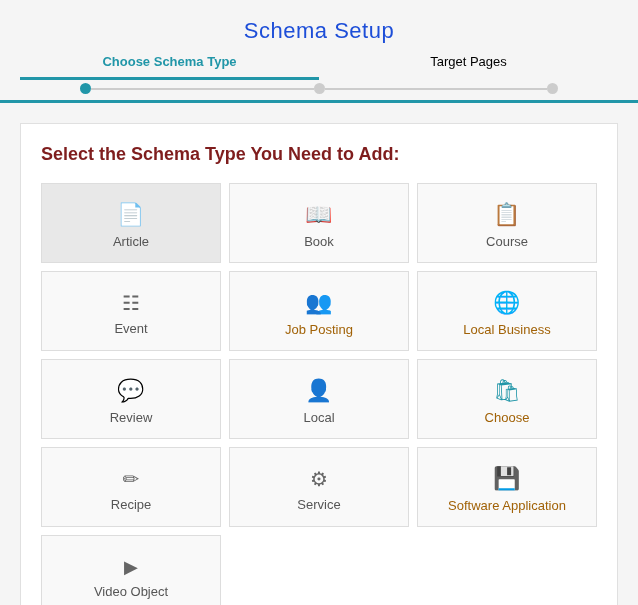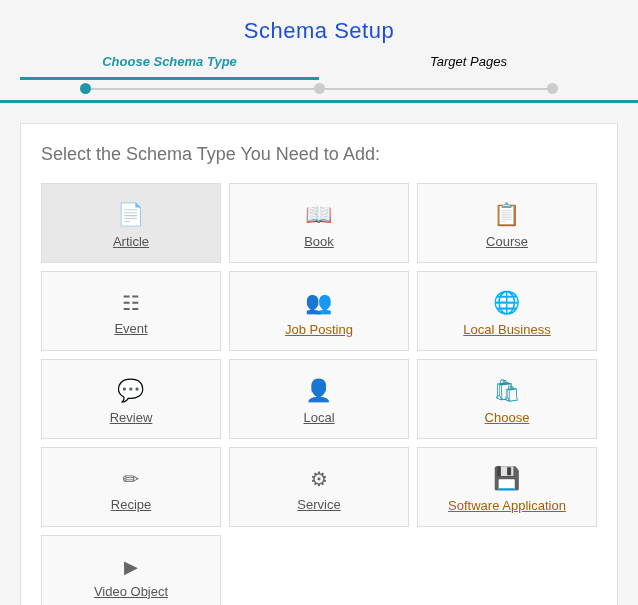--- a/index.html
+++ b/index.html
@@ -16,21 +16,20 @@
       font-size: 22px;
       color: #1d4ed8;
       padding: 18px 0 10px 0;
       font-weight: normal;
       letter-spacing: 0.5px;
     }
     .stepper-container {
       width: 100%;
       border-bottom: 3px solid #2196a8;
       margin-bottom: 20px;
-      font-style: italic;
     }
     .stepper-top {
       display: flex;
       justify-content: space-between;
       padding: 0 20px;
       align-items: flex-end;
     }
     .step-tab {
       flex: 1;
       text-align: center;
@@ -74,23 +73,23 @@
     }
     .main-content {
       background: #fff;
       width: calc(100% - 40px);
       margin: 0 20px 20px 20px;
       padding: 20px;
       border: 1px solid #e0e0e0;
     }
     .section-title {
       font-size: 18px;
-      color: #737373;
+      color: #7f1d1d;
       margin-bottom: 18px;
-      font-weight: normal;
+      font-weight: bold;
     }
     .schema-grid {
       display: grid;
       grid-template-columns: repeat(3, 1fr);
       gap: 8px;
     }
     .schema-item {
       border: 1px solid #ddd;
       background: #f9f9f9;
       display: flex;
@@ -113,21 +112,20 @@
       margin-bottom: 6px;
       color: #666;
     }
     .schema-icon.highlight {
       color: #2196a8;
     }
     .schema-label {
       font-size: 13px;
       color: #555;
       text-align: center;
-      text-decoration: underline;
     }
     .schema-label.highlight {
       color: #a16207;
     }
   </style>
 </head>
 <body>
 
 <h1 class="page-title">Schema Setup</h1>
 

